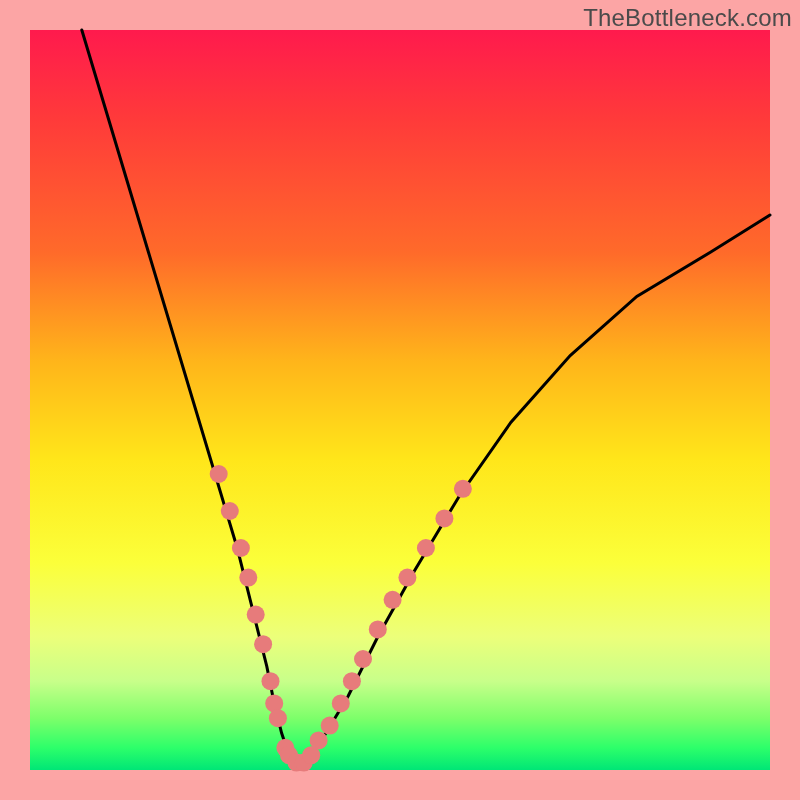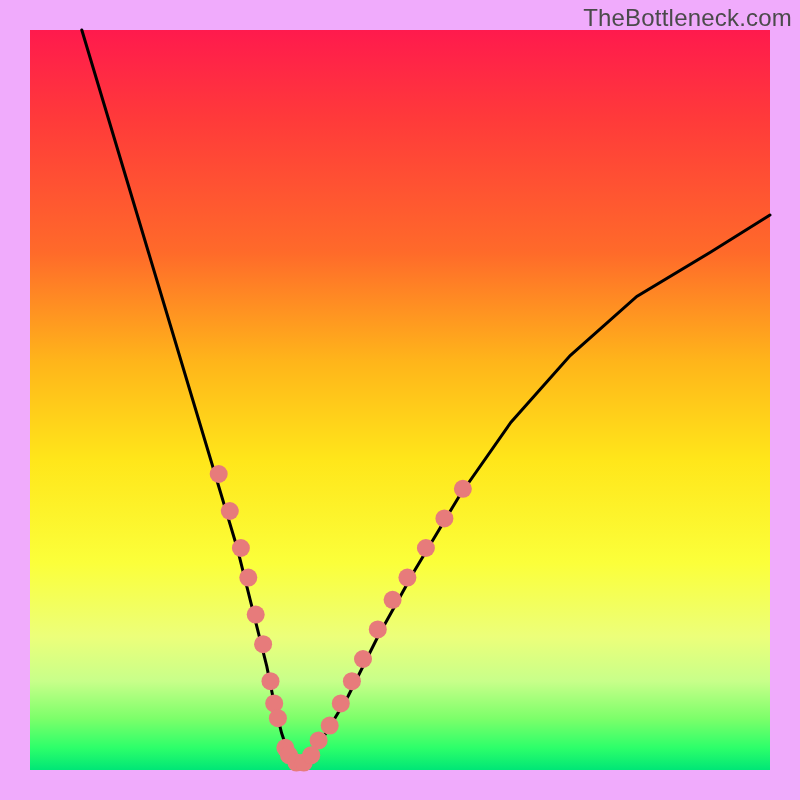--- a/index.html
+++ b/index.html
@@ -7,21 +7,21 @@
     padding: 0;
     width: 800px;
     height: 800px;
     overflow: hidden;
     background: #000;
     font-family: Arial, Helvetica, sans-serif;
   }
   .frame {
     position: absolute;
     inset: 0;
-    background: #f0abfc;
+    background: #fca5a5;
   }
   .plot-area {
     position: absolute;
     left: 30px;
     top: 30px;
     width: 740px;
     height: 740px;
     background: linear-gradient(to bottom,
       #ff1a4d 0%,
       #ff3a3a 12%,

